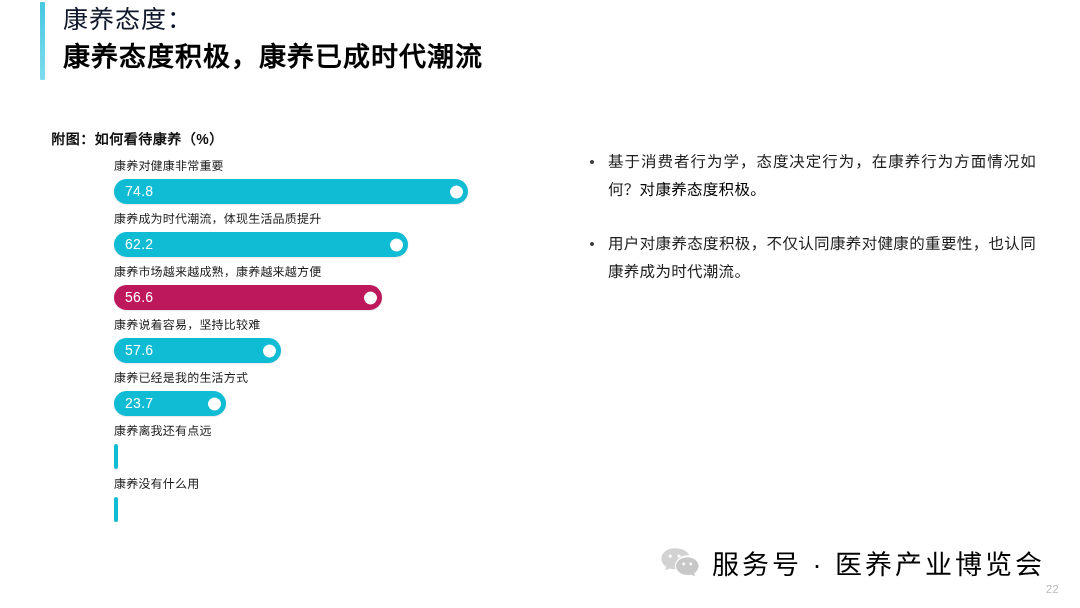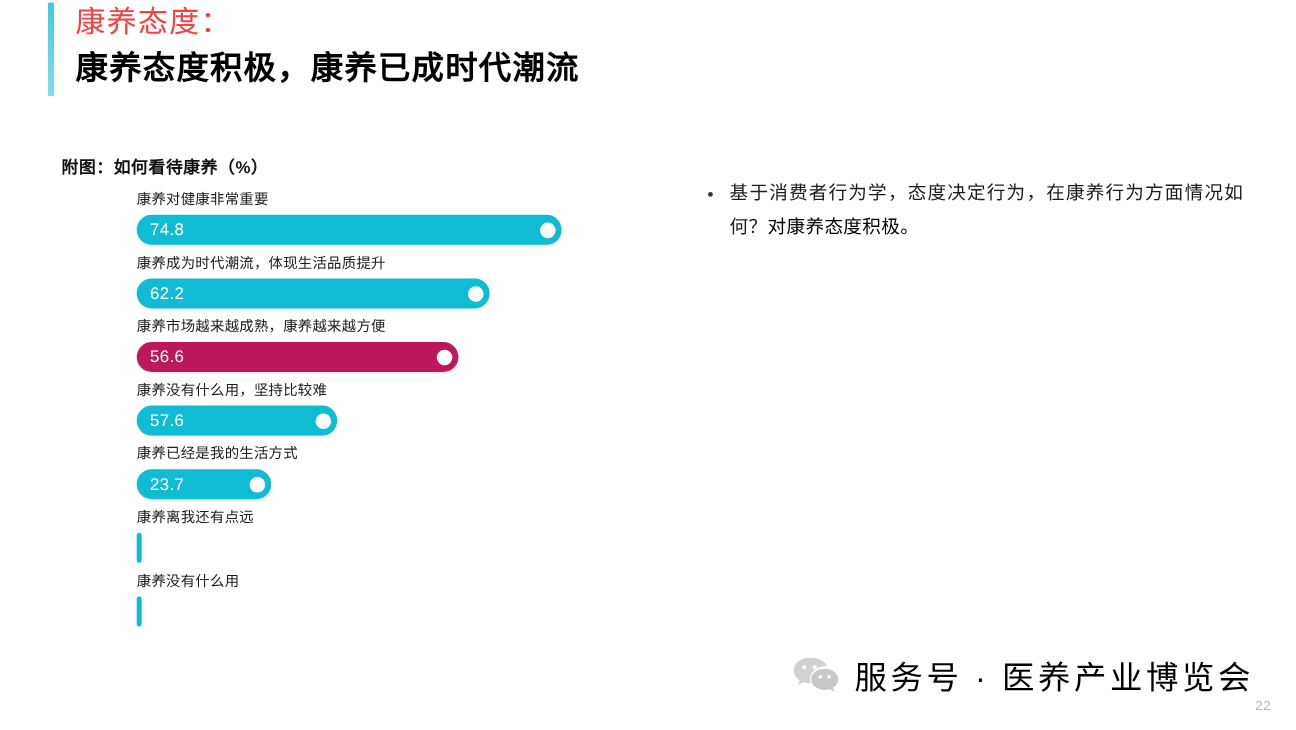--- a/index.html
+++ b/index.html
@@ -29,21 +29,21 @@
     background:linear-gradient(180deg,#45c8e0 0%,#7fdcef 100%);
     border-radius:1px;
   }
   .title-block {
     position:absolute;
     left:63px; top:3px;
   }
   .title-line1 {
     font-size:25px;
     font-weight:400;
-    color:#ef4444;
+    color:#0f172a;
     letter-spacing:1px;
     line-height:32px;
     white-space:nowrap;
   }
   .title-line2 {
     font-size:27px;
     font-weight:700;
     color:#000000;
     letter-spacing:1px;
     line-height:36px;
@@ -209,21 +209,21 @@
         <div class="bar-row">
           <div class="bar-label">康养市场越来越成熟，康养越来越方便</div>
           <div class="bar-track" style="width: 267.866px;">
             <div class="bar-fill" style="background: #be185d;">
               <span class="bar-value">56.6</span>
               <span class="bar-knob"></span>
             </div>
           </div>
         </div>
         <div class="bar-row">
-          <div class="bar-label">康养没有什么用，坚持比较难</div>
+          <div class="bar-label">康养说着容易，坚持比较难</div>
           <div class="bar-track" style="width: 166.588px;">
             <div class="bar-fill" style="background: rgb(16, 188, 212);">
               <span class="bar-value">57.6</span>
               <span class="bar-knob"></span>
             </div>
           </div>
         </div>
         <div class="bar-row">
           <div class="bar-label">康养已经是我的生活方式</div>
           <div class="bar-track" style="width: 112.163px;">
@@ -243,20 +243,21 @@
           <div class="bar-label">康养没有什么用</div>
           <div class="bar-track" style="width: 4px;">
             <div class="bar-fill tiny" style="background: rgb(16, 188, 212);"></div>
           </div>
         </div>
       </div>
   </div>
 
   <div class="notes">
       <p class="note-item"><span>基于消费者行为学，态度决定行为，在康养行为方面情况如何？</span><span class="note-strong">对康养态度积极。</span></p>
+      <p class="note-item"><span>用户对康养态度积极，不仅认同康养对健康的重要性，也认同康养成为时代潮流。</span></p>
     </div>
 
   <div class="footer">
     <span class="wechat-icon">
       <svg viewBox="0 0 40 34" width="40" height="34" aria-hidden="true">
         <path d="M14.6 2.2C7.3 2.2 1.4 6.9 1.4 12.7c0 3.3 1.9 6.3 4.9 8.2l-1.2 3.9 4.4-2.3c1.6.5 3.3.8 5.1.8l.9-.02c-.35-1-.54-2.05-.54-3.13 0-6.05 5.83-10.96 13.02-10.96.43 0 .85.02 1.27.05C28.0 5.0 21.9 2.2 14.6 2.2z" fill="#d2d2d2"></path>
         <circle cx="10.2" cy="10.1" r="1.7" fill="#ffffff"></circle>
         <circle cx="19.0" cy="10.1" r="1.7" fill="#ffffff"></circle>
         <path d="M38.6 20.1c0-4.9-5.1-8.9-11.3-8.9s-11.3 4.0-11.3 8.9 5.1 8.9 11.3 8.9c1.4 0 2.8-.2 4.1-.6l3.8 2-1.0-3.3c2.7-1.6 4.4-4.2 4.4-7.0z" fill="#c8c8c8"></path>
         <circle cx="23.6" cy="18.0" r="1.4" fill="#ffffff"></circle>

